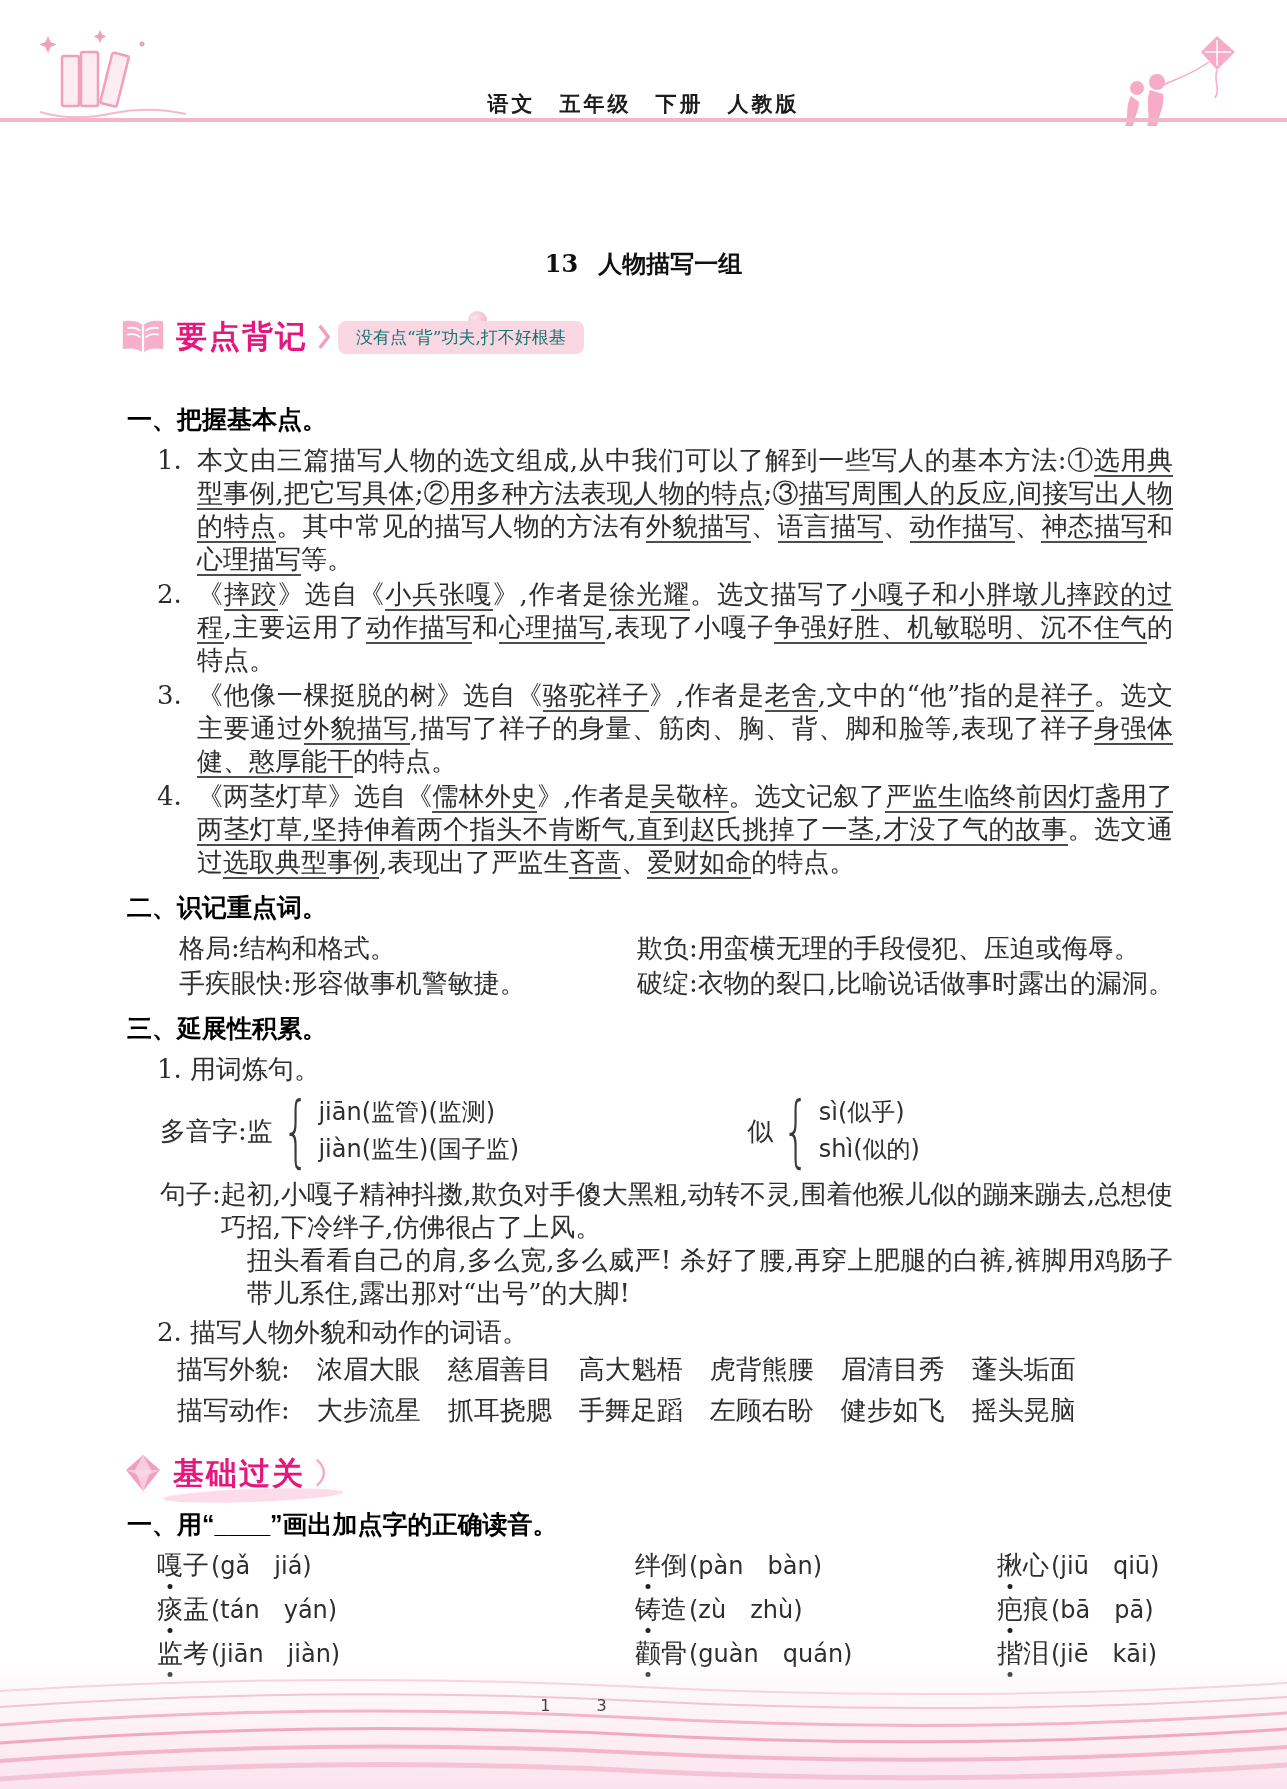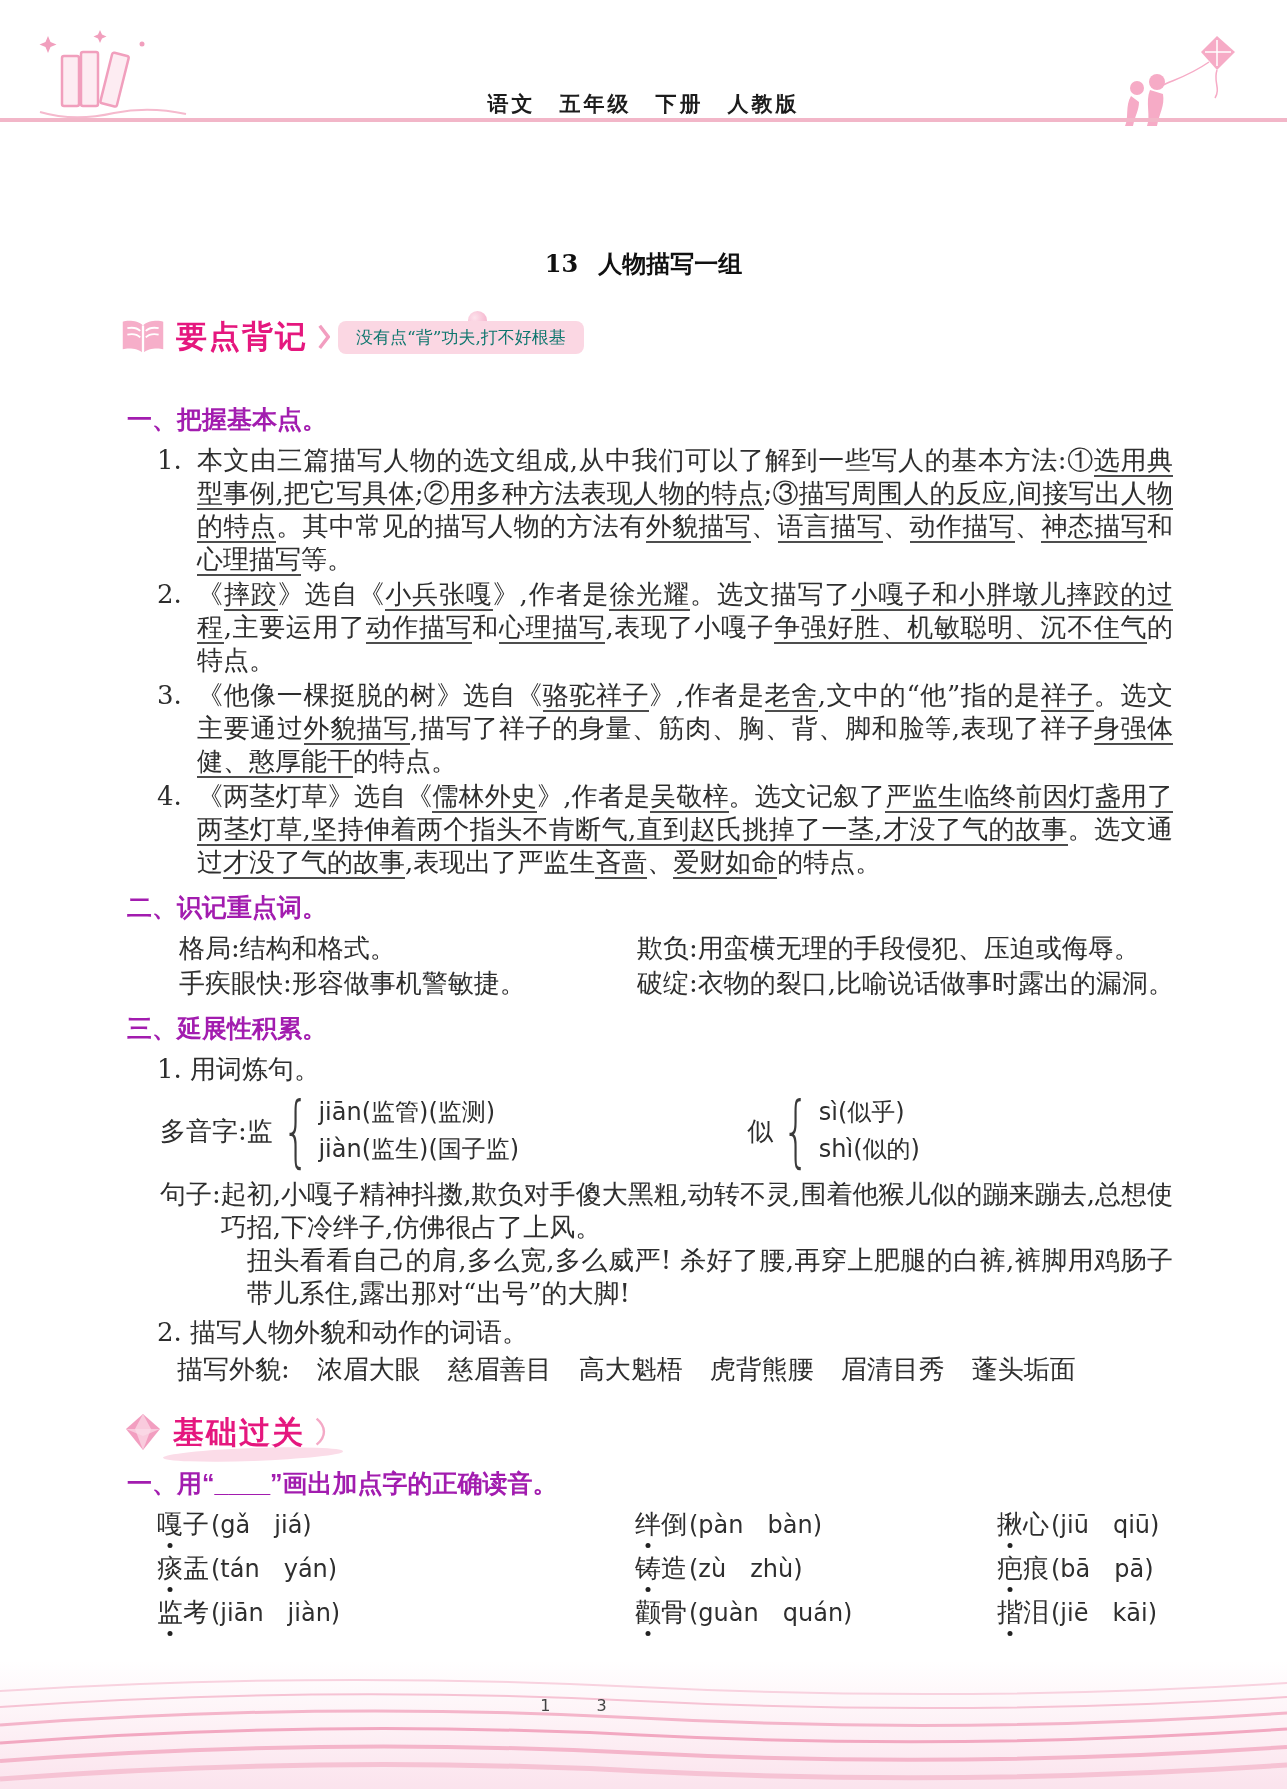--- a/index.html
+++ b/index.html
@@ -21,21 +21,21 @@
     font-family:"DejaVu Serif",serif;}
   
   .badge{position:absolute;left:120px;top:316px;display:flex;align-items:center;z-index:2;}
   .badge-label{font-size:31px;font-weight:700;color:var(--accent,#e5177e);letter-spacing:2px;margin-left:10px;}
   .tag-chev{margin-left:10px;}
   .tagline{background:var(--pink-light,#fbd7e3);border-radius:8px;padding:5px 18px;
     font-size:17px;color:#0f766e;margin-left:8px;white-space:nowrap;}
   
   .content{position:absolute;left:115px;top:404px;width:1058px;font-size:26px;line-height:33px;
     text-align:justify;}
-  .part-h{font-family:"Liberation Sans",sans-serif;font-weight:700;color:#a21caf;
+  .part-h{font-family:"Liberation Sans",sans-serif;font-weight:700;color:#000000;
     font-size:25px;line-height:31px;margin:13px 0 9px 12px;text-align:left;}
   .part-h:first-child{margin-top:0;}
   .item{display:flex;padding-left:42px;margin-bottom:2px;}
   .item-num{flex:none;width:40px;}
   .item-text{flex:1;}
   .u{border-bottom:2px solid var(--underline,#4d4d4d);}
   .defs{display:grid;grid-template-columns:458px 1fr;margin:0 0 4px 64px;row-gap:2px;text-align:left;}
   .def{white-space:nowrap;}
   .sub-h{margin:4px 0 4px 42px;text-align:left;}
   .duoyin{display:flex;align-items:center;margin:10px 0 12px 45px;text-align:left;}
@@ -138,21 +138,21 @@
         <div class="item">
           <span class="item-num">2.</span>
           <div class="item-text"><span>《</span><span class="u">摔跤</span><span>》选自《</span><span class="u">小兵张嘎</span><span>》,作者是</span><span class="u">徐光耀</span><span>。选文描写了</span><span class="u">小嘎子和小胖墩儿摔跤的过程</span><span>,主要运用了</span><span class="u">动作描写</span><span>和</span><span class="u">心理描写</span><span>,表现了小嘎子</span><span class="u">争强好胜、机敏聪明、沉不住气</span><span>的特点。</span></div>
         </div>
         <div class="item">
           <span class="item-num">3.</span>
           <div class="item-text"><span>《他像一棵挺脱的树》选自《</span><span class="u">骆驼祥子</span><span>》,作者是</span><span class="u">老舍</span><span>,文中的“他”指的是</span><span class="u">祥子</span><span>。选文主要通过</span><span class="u">外貌描写</span><span>,描写了祥子的身量、筋肉、胸、背、脚和脸等,表现了祥子</span><span class="u">身强体健、憨厚能干</span><span>的特点。</span></div>
         </div>
         <div class="item">
           <span class="item-num">4.</span>
-          <div class="item-text"><span>《两茎灯草》选自《</span><span class="u">儒林外史</span><span>》,作者是</span><span class="u">吴敬梓</span><span>。选文记叙了</span><span class="u">严监生临终前因灯盏用了两茎灯草,坚持伸着两个指头不肯断气,直到赵氏挑掉了一茎,才没了气的故事</span><span>。选文通过</span><span class="u">才没了气的故事</span><span>,表现出了严监生</span><span class="u">吝啬</span><span>、</span><span class="u">爱财如命</span><span>的特点。</span></div>
+          <div class="item-text"><span>《两茎灯草》选自《</span><span class="u">儒林外史</span><span>》,作者是</span><span class="u">吴敬梓</span><span>。选文记叙了</span><span class="u">严监生临终前因灯盏用了两茎灯草,坚持伸着两个指头不肯断气,直到赵氏挑掉了一茎,才没了气的故事</span><span>。选文通过</span><span class="u">选取典型事例</span><span>,表现出了严监生</span><span class="u">吝啬</span><span>、</span><span class="u">爱财如命</span><span>的特点。</span></div>
         </div>
       </div>
 
     <div class="part-h">二、识记重点词。</div>
     <div class="defs" id="defs">
         <div class="def">格局:结构和格式。</div>
         <div class="def">欺负:用蛮横无理的手段侵犯、压迫或侮辱。</div>
         <div class="def">手疾眼快:形容做事机警敏捷。</div>
         <div class="def">破绽:衣物的裂口,比喻说话做事时露出的漏洞。</div>
       </div>
@@ -189,20 +189,29 @@
     <div class="sub-h">2. 描写人物外貌和动作的词语。</div>
     <div id="wordrows">
         <div class="wrow">
           <span class="wrow-label">描写外貌:</span>
           <span class="w">浓眉大眼</span>
           <span class="w">慈眉善目</span>
           <span class="w">高大魁梧</span>
           <span class="w">虎背熊腰</span>
           <span class="w">眉清目秀</span>
           <span class="w">蓬头垢面</span>
+        </div>
+        <div class="wrow">
+          <span class="wrow-label">描写动作:</span>
+          <span class="w">大步流星</span>
+          <span class="w">抓耳挠腮</span>
+          <span class="w">手舞足蹈</span>
+          <span class="w">左顾右盼</span>
+          <span class="w">健步如飞</span>
+          <span class="w">摇头晃脑</span>
         </div>
       </div>
 
     <div class="badge2">
       <div class="swoosh"></div>
       <svg viewBox="0 0 40 40" width="40">
         <polygon points="20,2 37,17 20,38 3,17" fill="#f29ec0"></polygon>
         <polygon points="20,2 28,17 20,38 12,17" fill="#f9cbdd"></polygon>
         <polygon points="3,17 37,17 20,24" fill="#fbdce8" opacity="0.7"></polygon>
       </svg>

